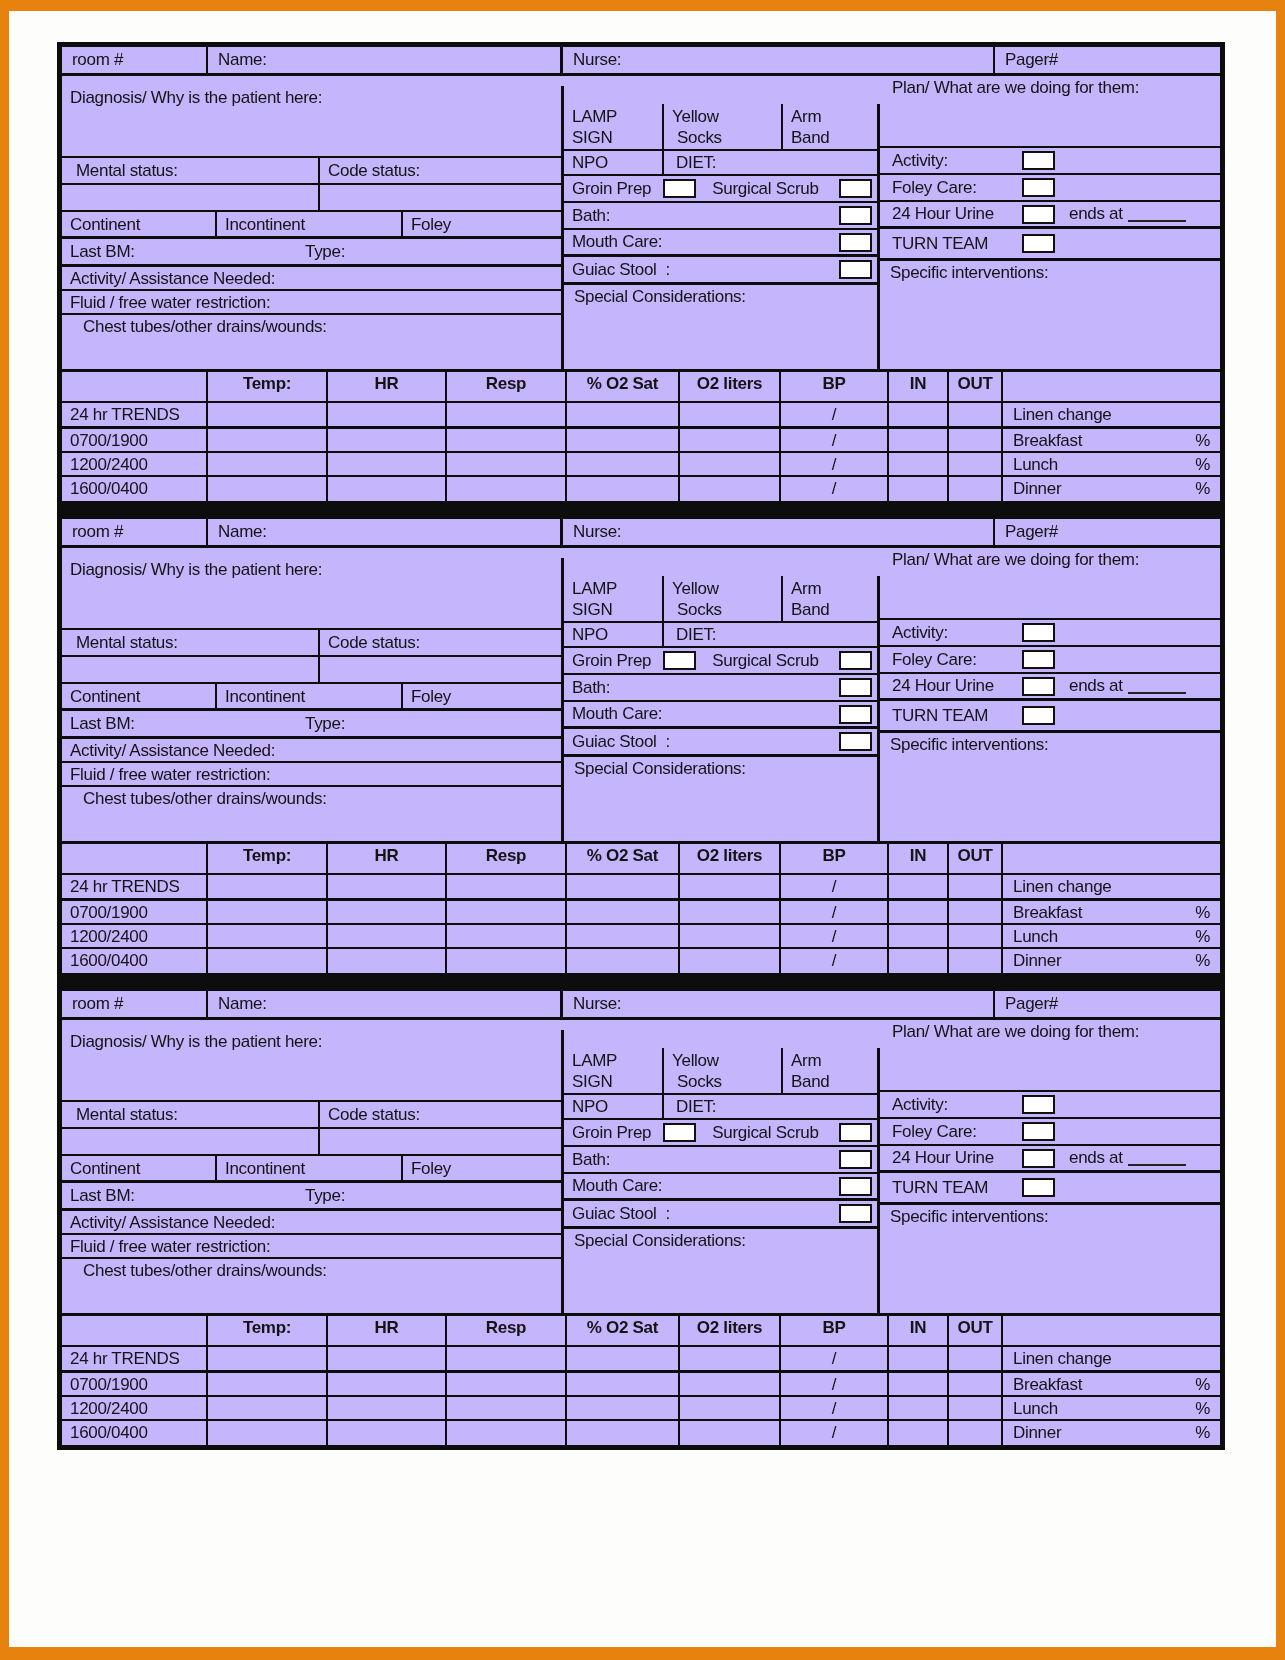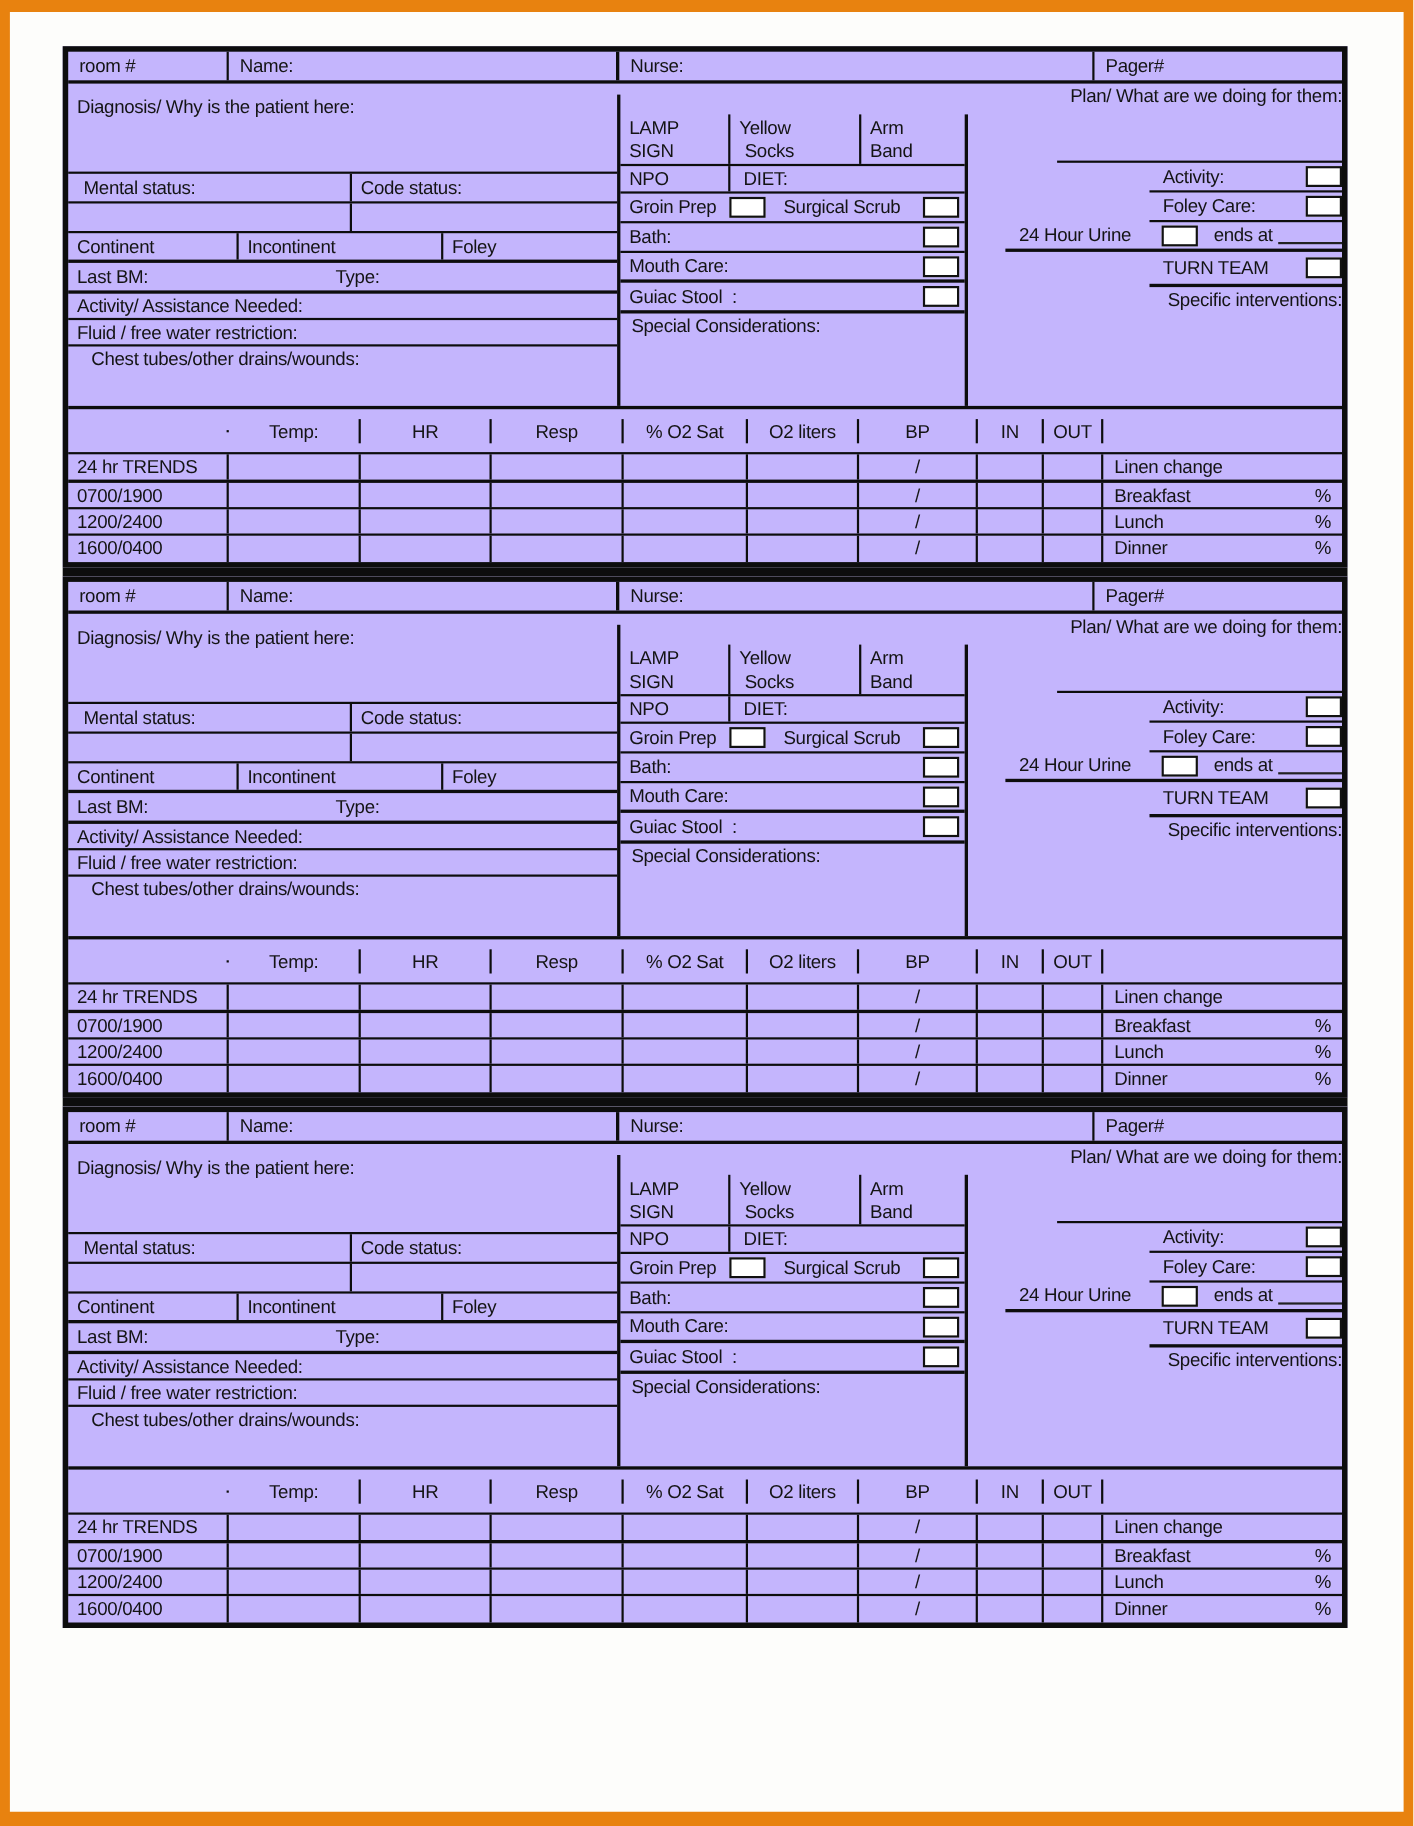--- a/index.html
+++ b/index.html
@@ -33,21 +33,21 @@
   .hc.room  { width:146px; }
   .hc.name  { width:355px; }
   .hc.nurse { width:432px; }
   .hc.pager { flex:1; }
 
   
   .main { height:293px; }
   .col { display:flex; flex-direction:column; }
   .colL { width:502px;margin-top:10px; }
   .colM { width:316px;margin-top:28px; }
-  .colR { flex:1;align-items:flex-end; }
+  .colR { flex:1; }
 
   .pad { padding:2px 0 0 8px; }
 
   .diag { height:72px; }
   .rA, .rB { height:27px; }
   .rC { height:27px; }
   .rD { height:28px; position:relative; padding-top:3px; }
   .cell-mental { width:258px; padding:3px 0 16px 14px; }
   .cell-code   { flex:1; padding:3px 0 0 8px; }
   .cell-cont   { width:155px; padding:3px 0 0 8px; }
@@ -83,21 +83,21 @@
   .rrow { display:flex; align-items:center; height:27px; padding-left:12px; }
   .rrow.turn { height:32px; }
   .rl { width:130px; flex:none; }
   .endsat { margin-left:14px; }
   .blankline { display:inline-block; width:58px; height:15px; border-bottom:2px solid #222; margin-left:5px; }
   .bigcell { flex:1; padding:2px 0 0 10px; }
 
   
   .vitals { border-top:3px solid #0d0d0d; }
   .vr { display:flex; }
-  .vh { height:41px; border-bottom:2px solid #0d0d0d; font-weight:normal;align-items:center; }
+  .vh { height:31px; border-bottom:2px solid #0d0d0d; font-weight:bold; }
   .vh .vcell { text-align:center; padding-top:2px; }
   .trends { height:26px; border-bottom:3px solid #0d0d0d; }
   .vrN { height:24px; border-bottom:2px solid #0d0d0d; }
   .vrLast { height:24px; border-bottom:0; }
   .vcell { border-right:2px solid #0d0d0d; overflow:hidden; }
   .w0 { width:146px; } .w1 { width:120px; } .w2 { width:119px; }
   .w3 { width:120px; } .w4 { width:113px; } .w5 { width:101px; }
   .w6 { width:108px; } .w7 { width:60px; }  .w8 { width:54px; }
   .w9 { flex:1; border-right:0; }
   .vlabel { padding:2px 0 0 8px; }

